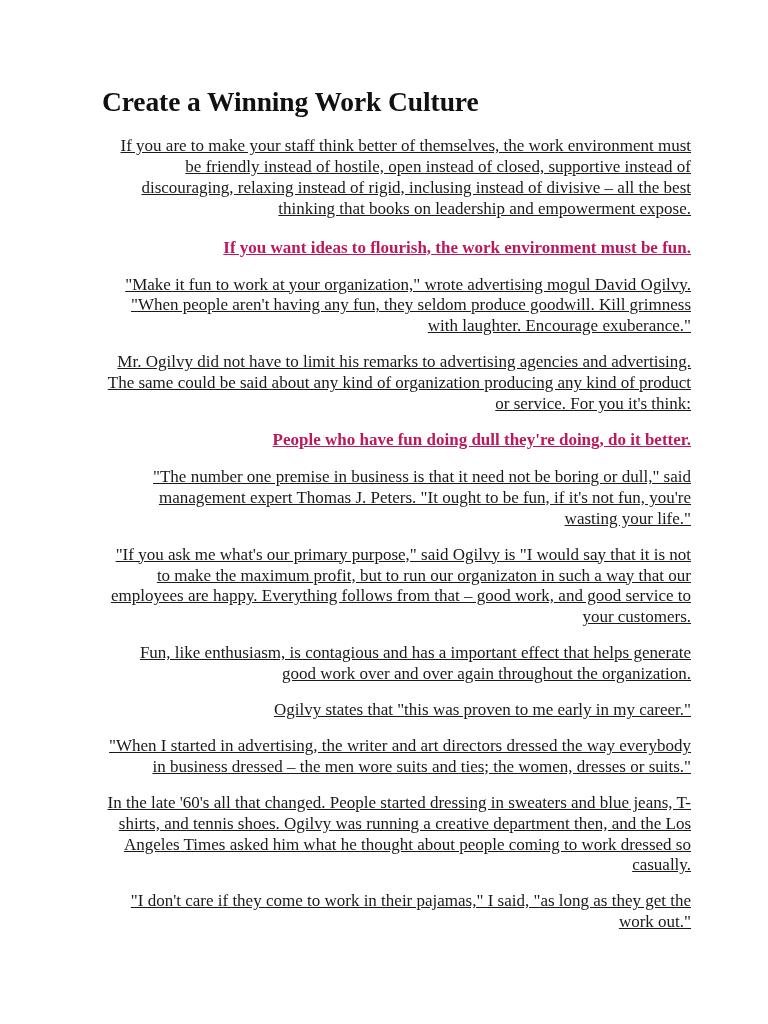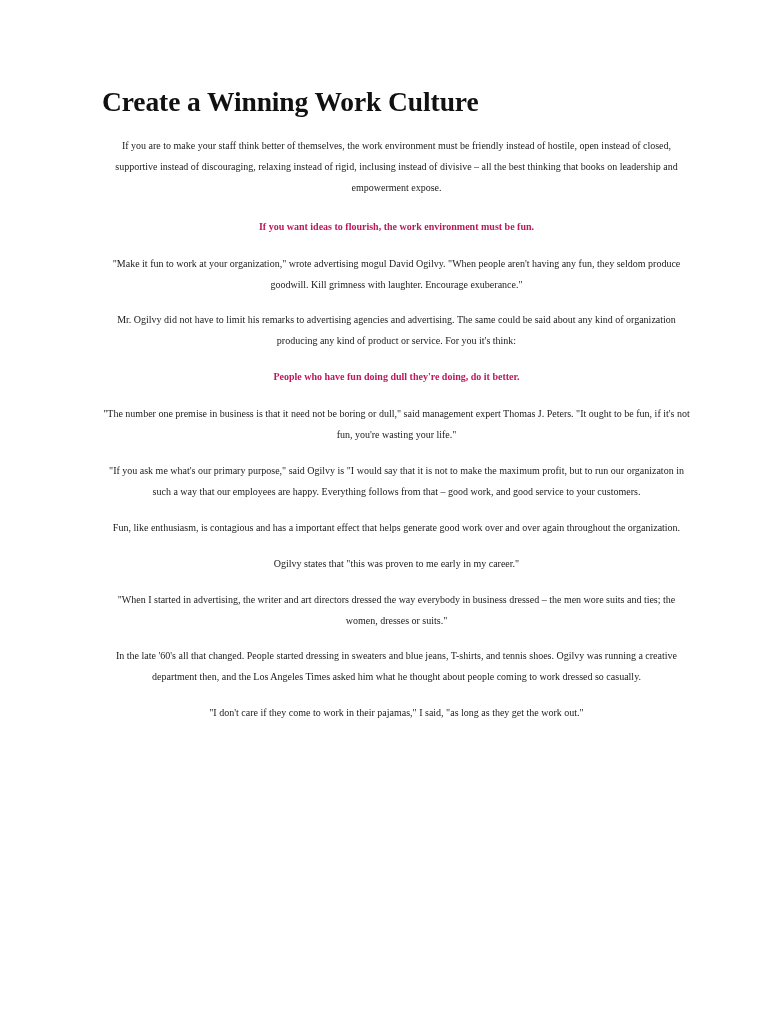--- a/index.html
+++ b/index.html
@@ -29,25 +29,26 @@
   }
   .doc-title {
     font-size: 27.5px;
     font-weight: bold;
     line-height: 32px;
     letter-spacing: -0.1px;
     margin: 0 0 18px 0;
     color: #111111;
   }
   .para {
-    font-size: 10px;
+    font-size: 17px;
     line-height: 20.9px;
     margin: 0 0 15px 0;
-    text-align: center;
+    text-align: right;
     color: #1a1a1a;
+    text-decoration: underline;
   }
   .para.lead {
     margin-bottom: 18px;
   }
   .para.bold {
     font-weight: bold;
     color: #be185d;
     margin-bottom: 16px;
   }
   .para:last-child {

